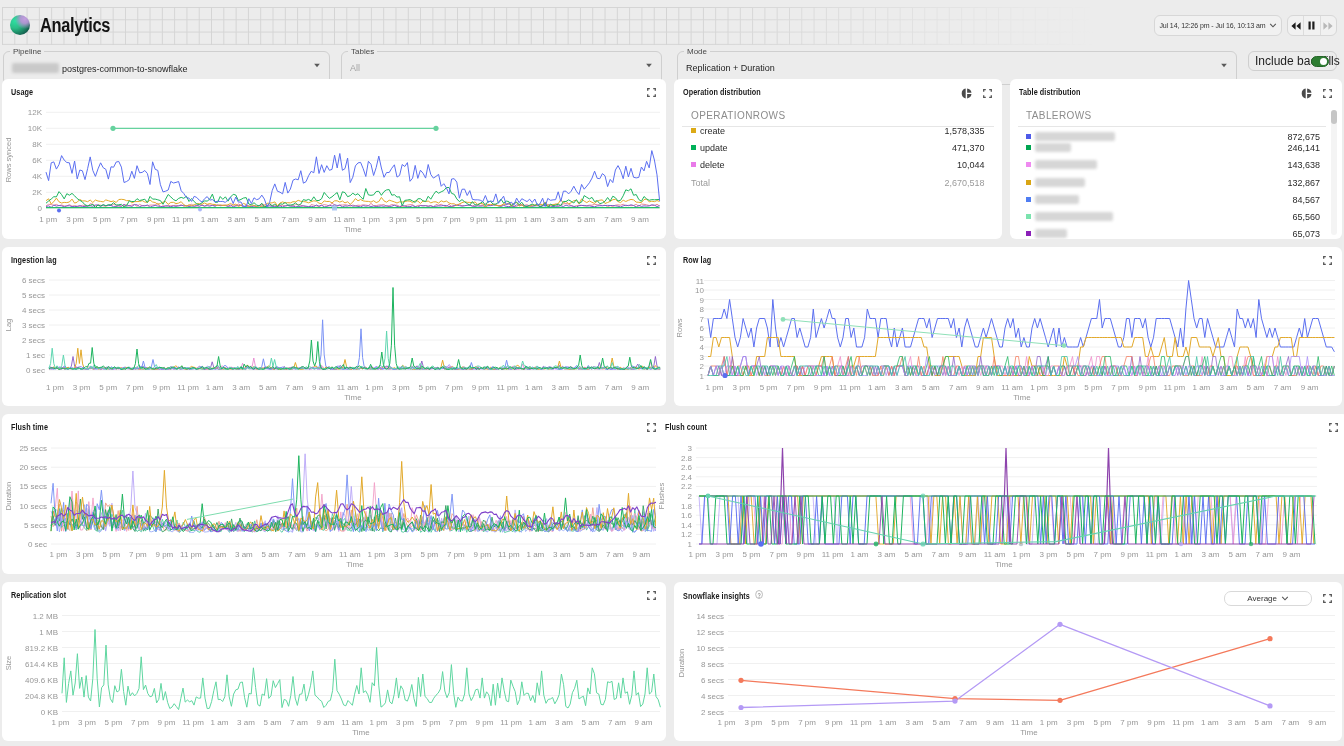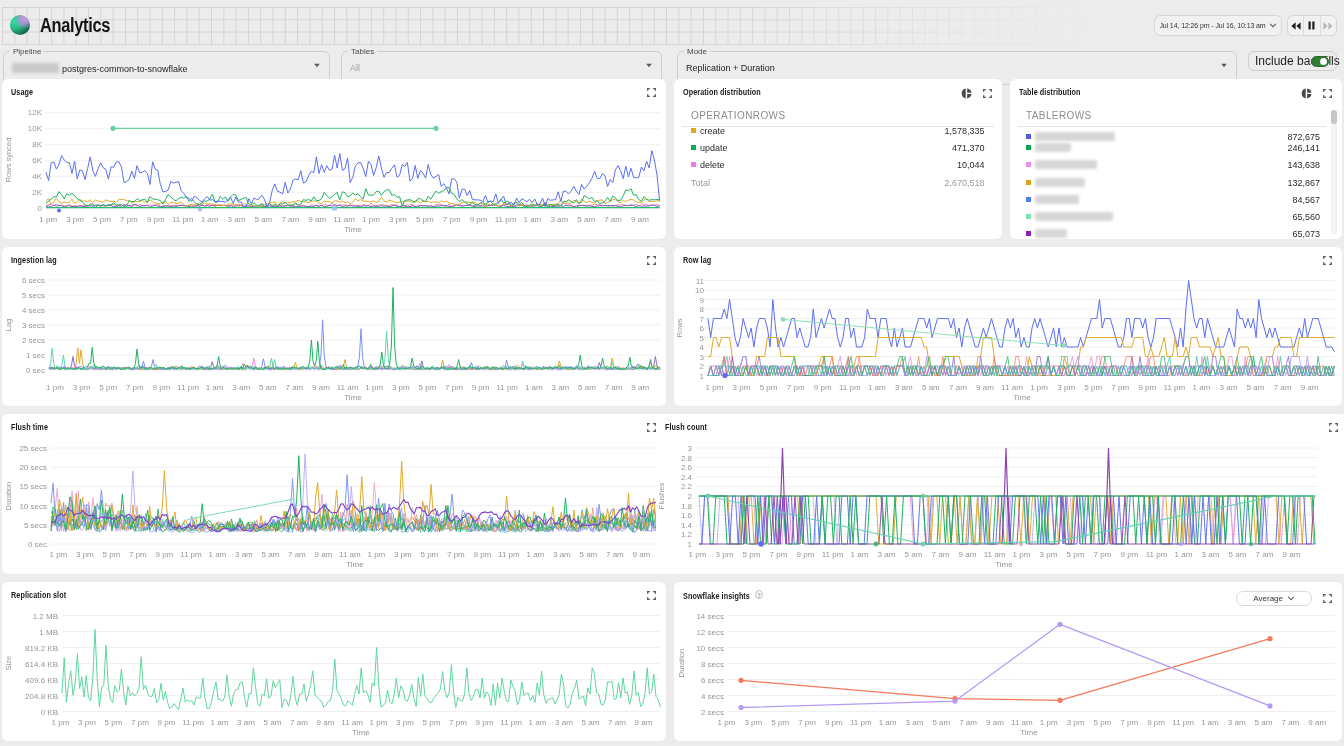--- a/index.html
+++ b/index.html
@@ -29,21 +29,21 @@
 .axn{font-size:7.5px;fill:#979797;font-family:"Liberation Sans",sans-serif}
 .thead{position:absolute;display:flex;justify-content:flex-start;font-size:10px;color:#8c8c8c;letter-spacing:.4px}
 .tdiv{position:absolute;border-top:1px solid #e6e6e6}
 .trow{position:absolute;display:flex;justify-content:space-between;font-size:9px;color:#2a2a2a;height:17px;}
 .trow.tot{color:#9a9a9a}
 .tr-r{text-align:right}
 .sq{display:inline-block;width:5px;height:5px;margin-right:4px;vertical-align:1px}
 .blr{display:inline-block;height:9px;background:#d6d6d6;filter:blur(1.8px);border-radius:2px;vertical-align:-1px}
 .sbtrack{position:absolute;right:5px;top:31px;bottom:4px;width:6px;background:#f4f4f4;border-radius:3px}
 .sbthumb{position:absolute;right:5px;top:31px;height:14px;width:6px;background:#c6c6c6;border-radius:3px}
-.avgbtn{display:flex;align-items:center;gap:4px;border:1px solid #d9d9d9;border-radius:7px;height:15px;padding:0 16px;font-size:8px;color:#333}
+.avgbtn{display:flex;align-items:center;gap:4px;border:1px solid #d9d9d9;border-radius:7px;height:15px;padding:0 22px;font-size:8px;color:#333}
 .qm{display:inline-block;width:9px;height:9px;border:1px solid #b5b5b5;border-radius:50%;font-size:6.5px;color:#9a9a9a;text-align:center;line-height:9px;font-weight:bold;margin-left:4px;vertical-align:1px}
 </style></head><body>
 <div class="hdrgrid"></div>
 <div class="logo"></div>
 <div class="brand">Analytics</div>
 <div class="datebtn">Jul 14, 12:26 pm - Jul 16, 10:13 am <svg width="8" height="5" viewBox="0 0 8 5" fill="none" stroke="#555" stroke-width="1.1">
       <path d="M1.2 0.9 L4 3.8 L6.8 0.9"></path>
     </svg></div>
 <div class="segs">
     <span>

